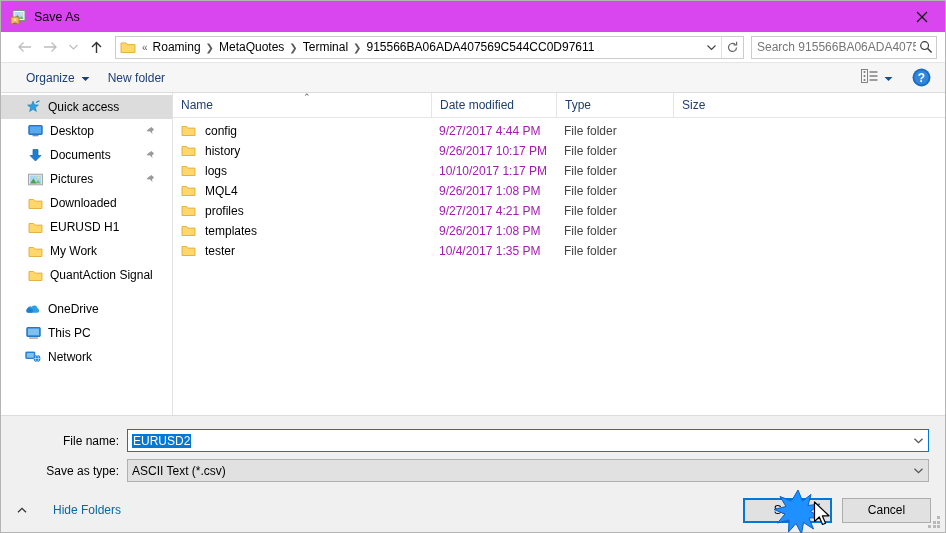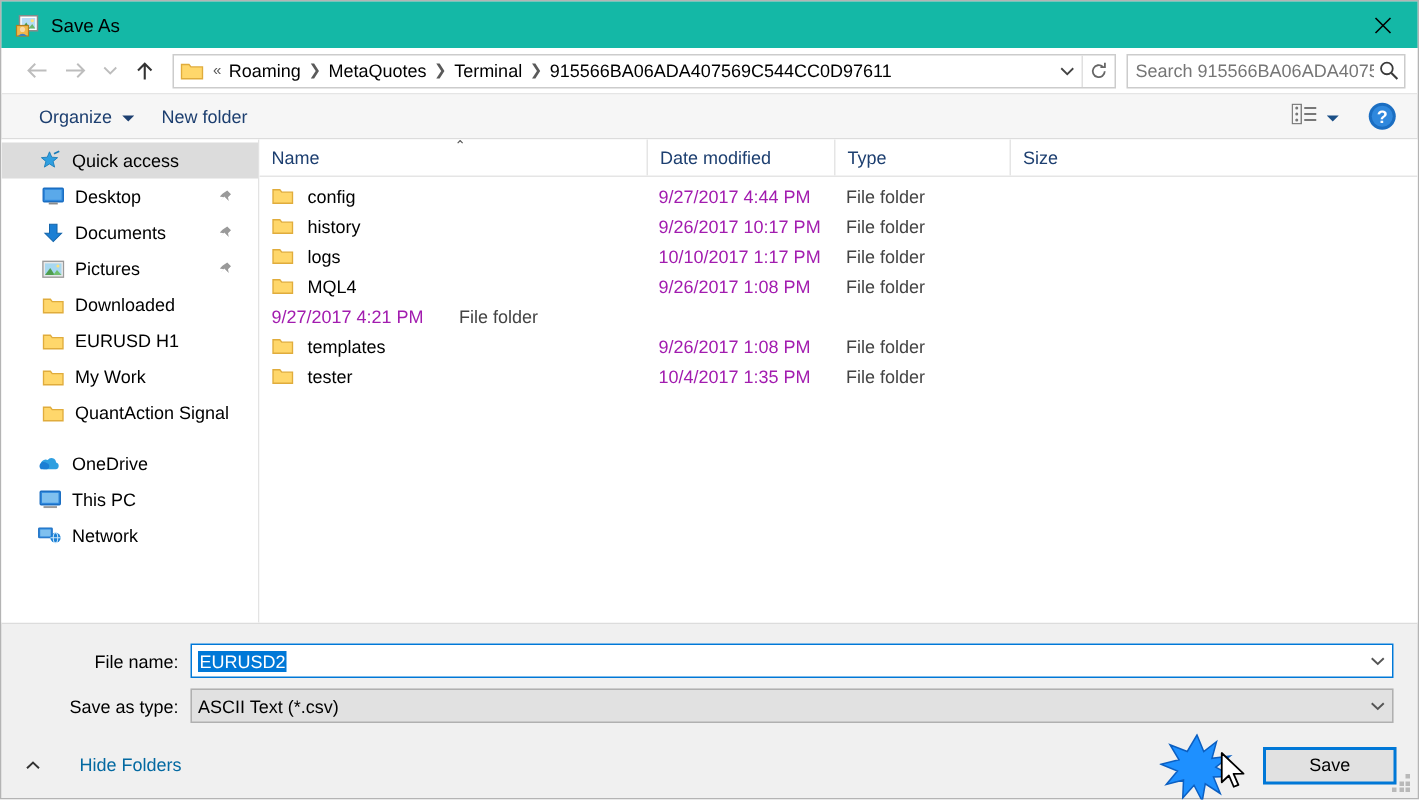--- a/index.html
+++ b/index.html
@@ -16,21 +16,21 @@
     width: 946px; height: 533px;
     background: #f0f0f0;
     border: 1px solid #b4b4b4;
     display: flex;
     flex-direction: column;
   }
 
   
   .titlebar {
     height: 31px;
-    background: #14b8a6;
+    background: #d946ef;
     display: flex;
     align-items: center;
     flex: 0 0 auto;
     position: relative;
   }
   .title-icon {
     margin-left: 9px;
     width: 18px; height: 16px;
     position: relative;
   }
@@ -682,20 +682,28 @@
                 </svg>
             </span>
             <span>MQL4</span>
           </div>
           <div class="fcell-date">9/26/2017 1:08 PM</div>
           <div class="fcell-type">File folder</div>
           <div class="fcell-size"></div>
         </div>
 
         <div class="frow">
+          <div class="fcell-name">
+            <span class="fi">
+              <svg width="15" height="13" viewBox="0 0 15 13">
+                  <path d="M1 2.5 h4.6 l1.2 1.6 H14 V11.5 H1 Z" fill="#ffd76b" stroke="#e0ac3c" stroke-width="0.9"></path>
+                </svg>
+            </span>
+            <span>profiles</span>
+          </div>
           <div class="fcell-date">9/27/2017 4:21 PM</div>
           <div class="fcell-type">File folder</div>
           <div class="fcell-size"></div>
         </div>
 
         <div class="frow">
           <div class="fcell-name">
             <span class="fi">
               <svg width="15" height="13" viewBox="0 0 15 13">
                   <path d="M1 2.5 h4.6 l1.2 1.6 H14 V11.5 H1 Z" fill="#ffd76b" stroke="#e0ac3c" stroke-width="0.9"></path>
@@ -757,20 +765,23 @@
         <svg width="10" height="7" viewBox="0 0 10 7">
             <path d="M1 5.2 L5 1.4 L9 5.2" fill="none" stroke="#333" stroke-width="1.3"></path>
           </svg>
       </span>
       <span>Hide Folders</span>
     </div>
     <div class="footer-spacer"></div>
     <div class="btn primary">
       <span>Save</span>
     </div>
+    <div class="btn">
+      <span>Cancel</span>
+    </div>
     <div class="grip">
       <i style="left:9px;top:0px;"></i>
       <i style="left:4.5px;top:4.5px;"></i>
         <i style="left:9px;top:4.5px;"></i>
       <i style="left:0px;top:9px;"></i>
         <i style="left:4.5px;top:9px;"></i>
         <i style="left:9px;top:9px;"></i>
     </div>
   </div>
 

